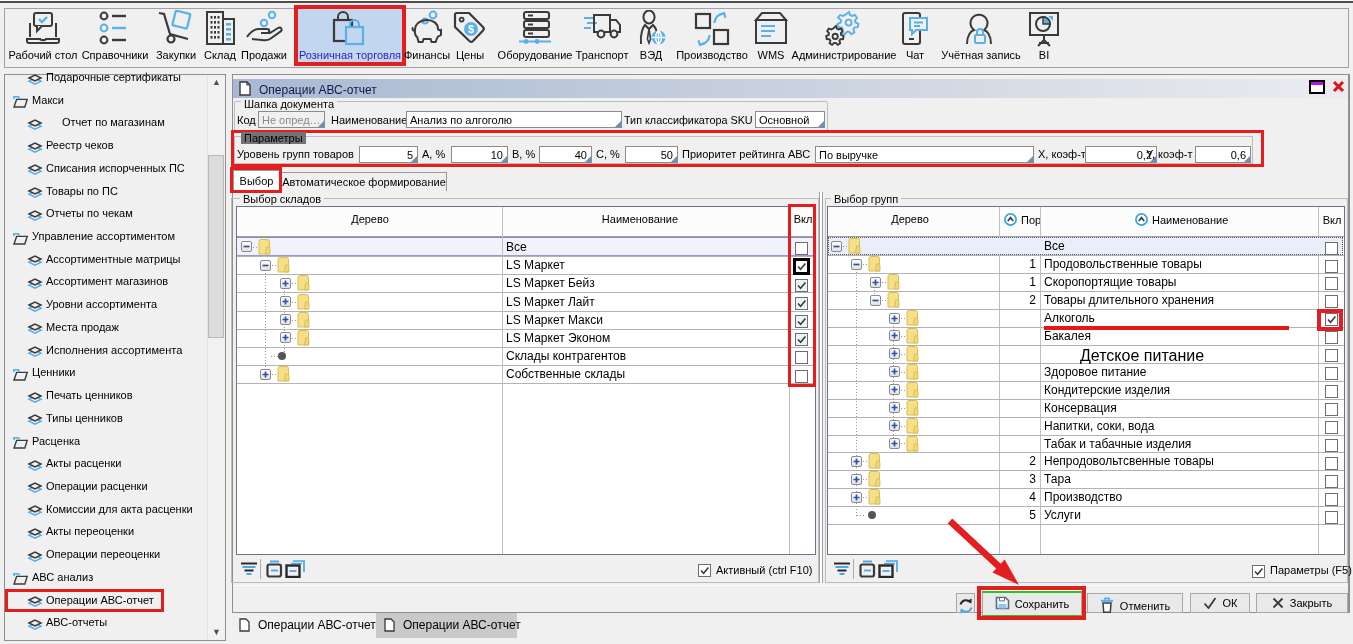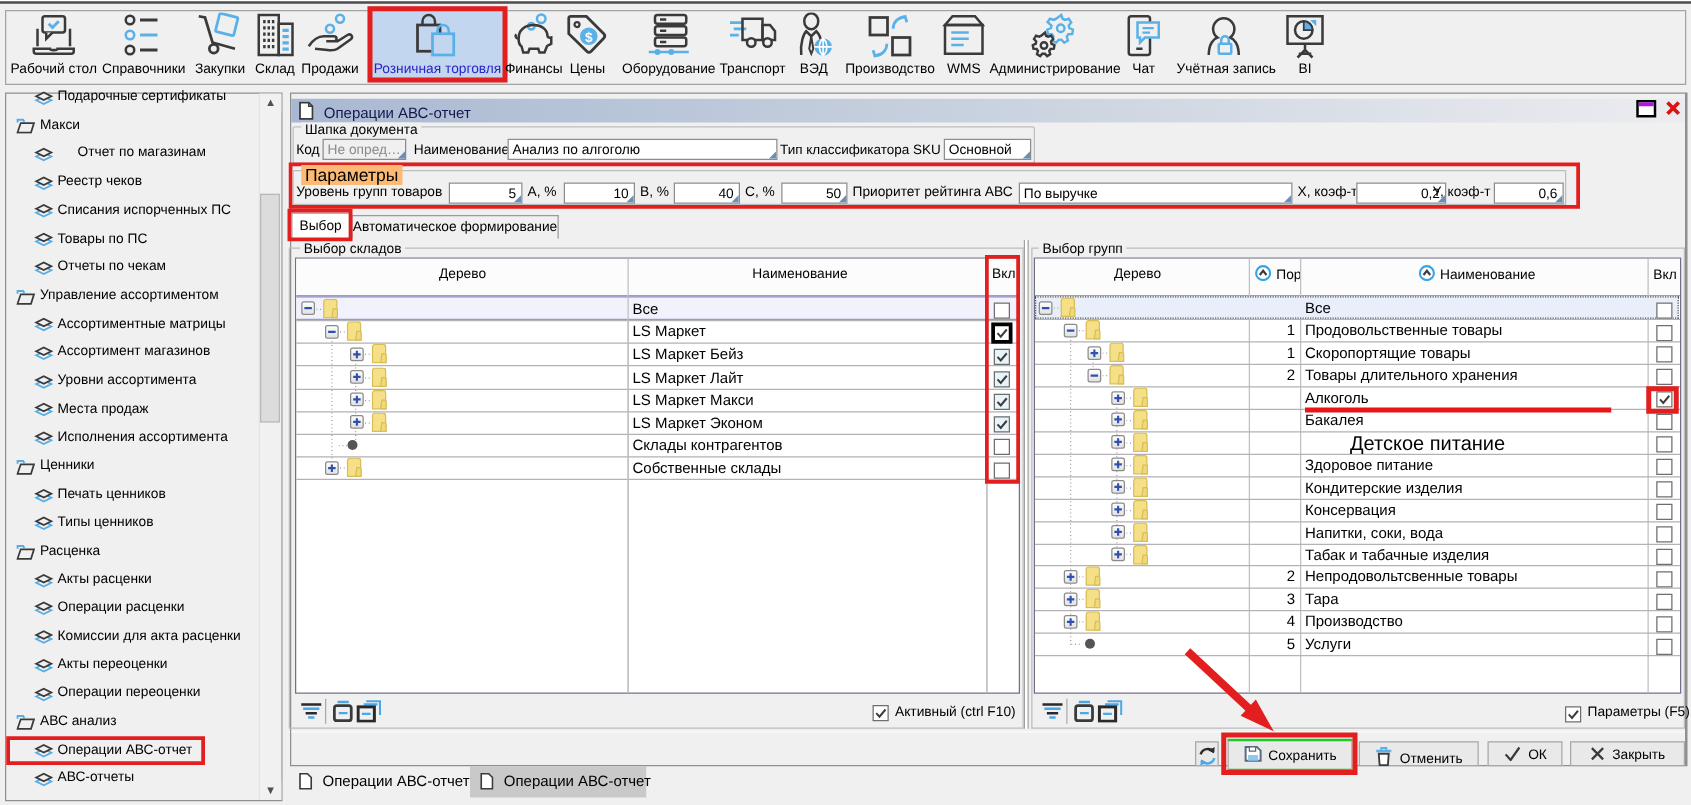--- a/index.html
+++ b/index.html
@@ -302,21 +302,21 @@
 <fieldset class="abs" style="left:234px;top:101px;width:594px;height:30px;border:1px solid #bdbdbd;border-radius:2px"></fieldset>
 <div class="lbl" style="left:241px;top:98px;background:#f0f0f0;padding:0 3px;font-size:11px">Шапка документа</div>
 <div class="lbl" style="left:237px;top:114px">Код</div>
 <div class="abs" style="left:258px;top:111px;width:67px;height:17px;background:#f0f0f0;border:1px solid #8c8c8c;font-size:11px;color:#8a8a8a;padding:2px 4px 0 3px;text-align:left;white-space:nowrap;overflow:hidden">Не опред…<div style="position:absolute;right:0;bottom:0;width:0;height:0;border-left:6px solid transparent;border-bottom:6px solid #6a8fb5"></div></div>
 <div class="lbl" style="left:331px;top:114px">Наименование</div>
 <div class="abs" style="left:406px;top:111px;width:216px;height:17px;background:#fff;border:1px solid #8c8c8c;font-size:11px;color:#000;padding:2px 4px 0 3px;text-align:left;white-space:nowrap;overflow:hidden">Анализ по алгоголю<div style="position:absolute;right:0;bottom:0;width:0;height:0;border-left:6px solid transparent;border-bottom:6px solid #6a8fb5"></div></div>
 <div class="lbl" style="left:624px;top:114px;font-size:10.8px">Тип классификатора SKU</div>
 <div class="abs" style="left:755px;top:111px;width:70px;height:17px;background:#fff;border:1px solid #8c8c8c;font-size:11px;color:#000;padding:2px 4px 0 3px;text-align:left;white-space:nowrap;overflow:hidden">Основной<div style="position:absolute;right:0;bottom:0;width:0;height:0;border-left:6px solid transparent;border-bottom:6px solid #6a8fb5"></div></div>
 <div class="abs" style="left:231px;top:130px;width:1033px;height:37px;border:3px solid #e31e1e"></div>
 <fieldset class="abs" style="left:234px;top:136px;width:1019px;height:28px;border:1px solid #bdbdbd;border-top:1px solid #bdbdbd"></fieldset>
-<div class="lbl" style="left:241px;top:132px;background:#fdba74;padding:0 3px;font-size:14px">Параметры</div>
+<div class="lbl" style="left:241px;top:132px;background:#737373;padding:0 3px;font-size:11px">Параметры</div>
 <div class="lbl" style="left:237px;top:148px">Уровень групп товаров</div>
 <div class="abs" style="left:359px;top:146px;width:59px;height:17px;background:#fff;border:1px solid #8c8c8c;font-size:11px;color:#000;padding:2px 4px 0 3px;text-align:right;white-space:nowrap;overflow:hidden">5<div style="position:absolute;right:0;bottom:0;width:0;height:0;border-left:6px solid transparent;border-bottom:6px solid #6a8fb5"></div></div>
 <div class="lbl" style="left:422px;top:148px">А, %</div>
 <div class="abs" style="left:451px;top:146px;width:57px;height:17px;background:#fff;border:1px solid #8c8c8c;font-size:11px;color:#000;padding:2px 4px 0 3px;text-align:right;white-space:nowrap;overflow:hidden">10<div style="position:absolute;right:0;bottom:0;width:0;height:0;border-left:6px solid transparent;border-bottom:6px solid #6a8fb5"></div></div>
 <div class="lbl" style="left:512px;top:148px">В, %</div>
 <div class="abs" style="left:539px;top:146px;width:53px;height:17px;background:#fff;border:1px solid #8c8c8c;font-size:11px;color:#000;padding:2px 4px 0 3px;text-align:right;white-space:nowrap;overflow:hidden">40<div style="position:absolute;right:0;bottom:0;width:0;height:0;border-left:6px solid transparent;border-bottom:6px solid #6a8fb5"></div></div>
 <div class="lbl" style="left:596px;top:148px">С, %</div>
 <div class="abs" style="left:625px;top:146px;width:53px;height:17px;background:#fff;border:1px solid #8c8c8c;font-size:11px;color:#000;padding:2px 4px 0 3px;text-align:right;white-space:nowrap;overflow:hidden">50<div style="position:absolute;right:0;bottom:0;width:0;height:0;border-left:6px solid transparent;border-bottom:6px solid #6a8fb5"></div></div>
 <div class="lbl" style="left:682px;top:148px">Приоритет рейтинга АВС</div>
 <div class="abs" style="left:815px;top:146px;width:219px;height:17px;background:#fff;border:1px solid #8c8c8c;font-size:11px;color:#000;padding:2px 4px 0 3px;text-align:left;white-space:nowrap;overflow:hidden">По выручке<div style="position:absolute;right:0;bottom:0;width:0;height:0;border-left:6px solid transparent;border-bottom:6px solid #6a8fb5"></div></div>

